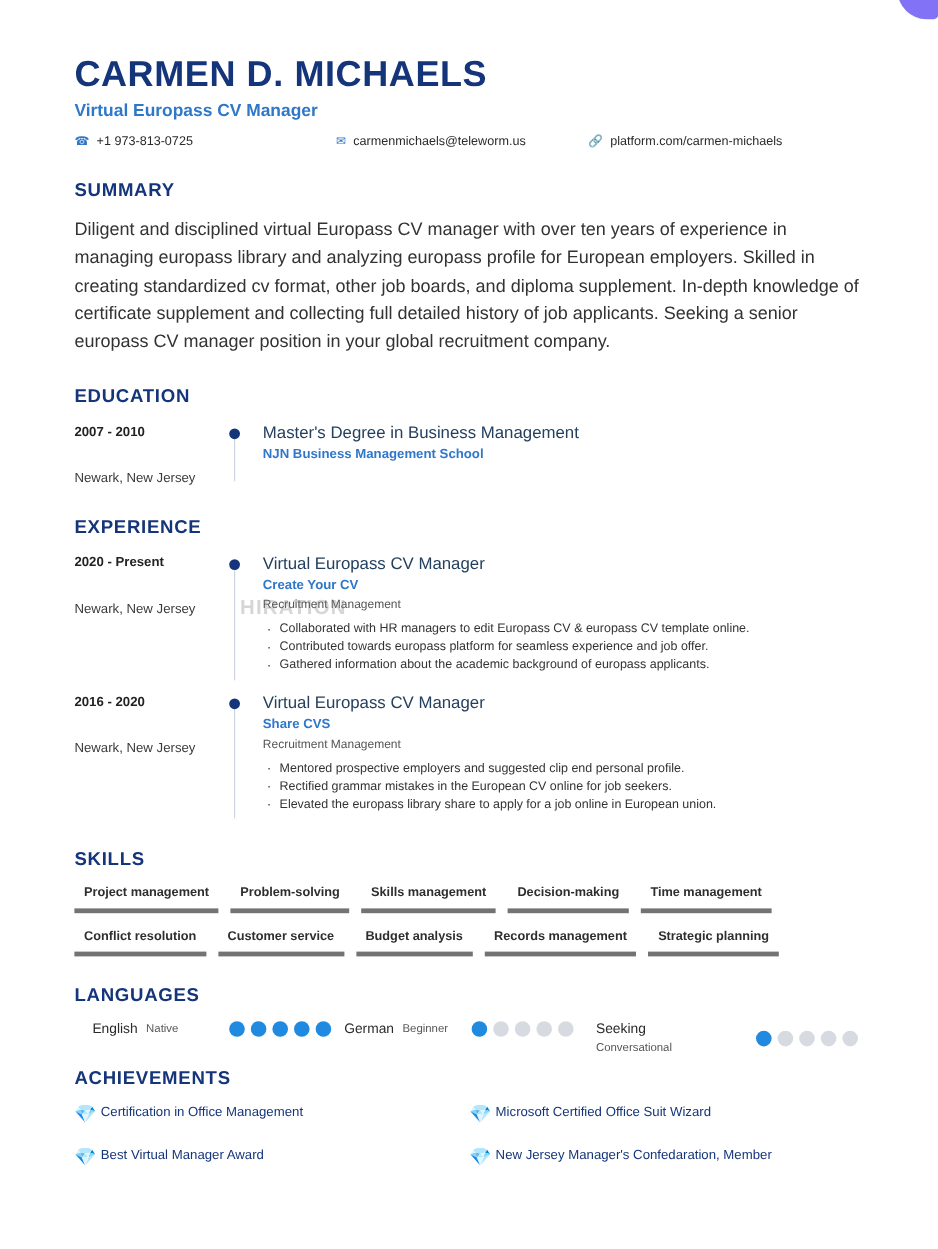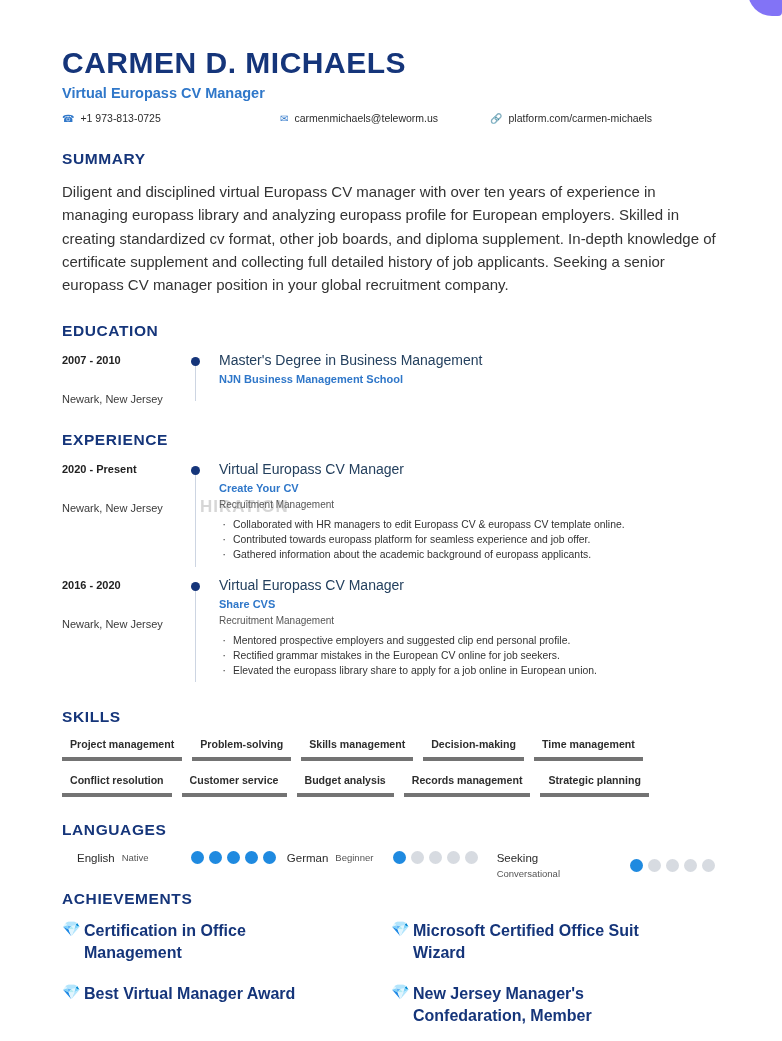--- a/index.html
+++ b/index.html
@@ -212,22 +212,22 @@
   }
   .ach-icon {
     width: 22px;
     flex: 0 0 22px;
     color: #2f77c9;
     font-size: 15px;
     line-height: 1;
     margin-top: 1px;
   }
   .ach-text {
-    font-size: 16px;
-    font-weight: bold;
+    font-size: 11px;
+    font-weight: normal;
     color: #15357a;
     line-height: 1.35;
     max-width: 250px;
   }
 
   
   .watermark {
     position: absolute;
     left: 200px;
     top: 497px;

